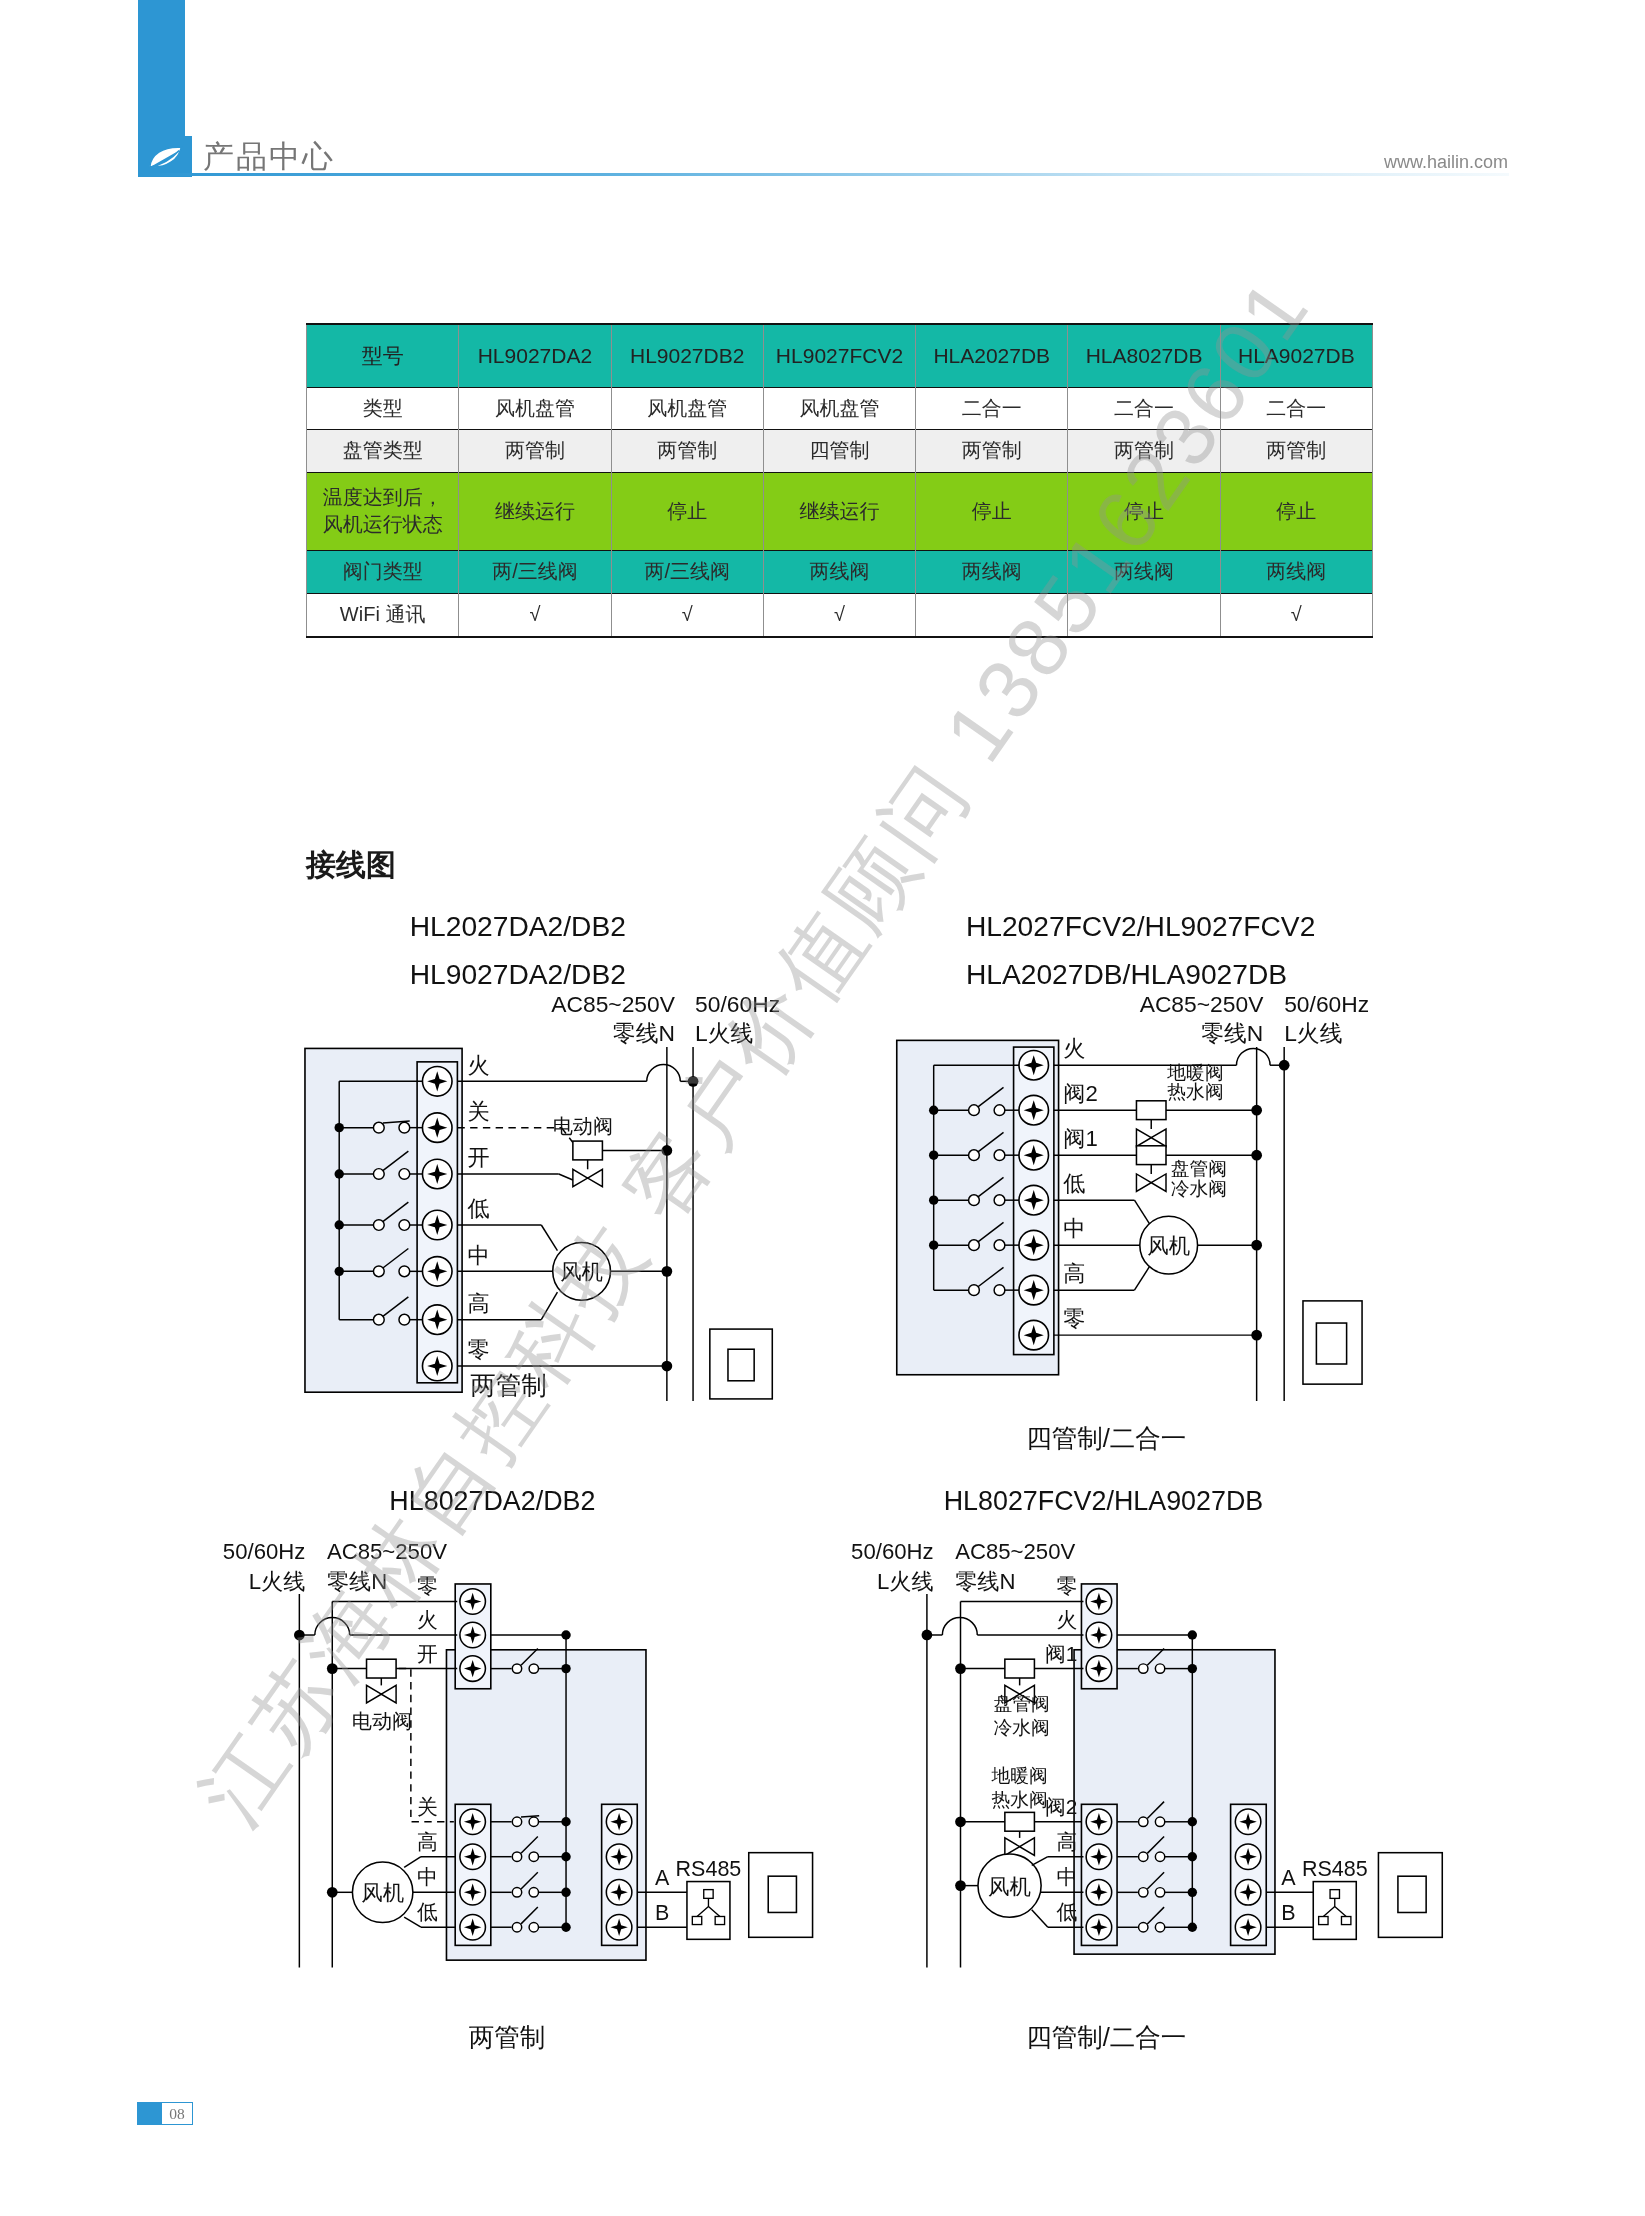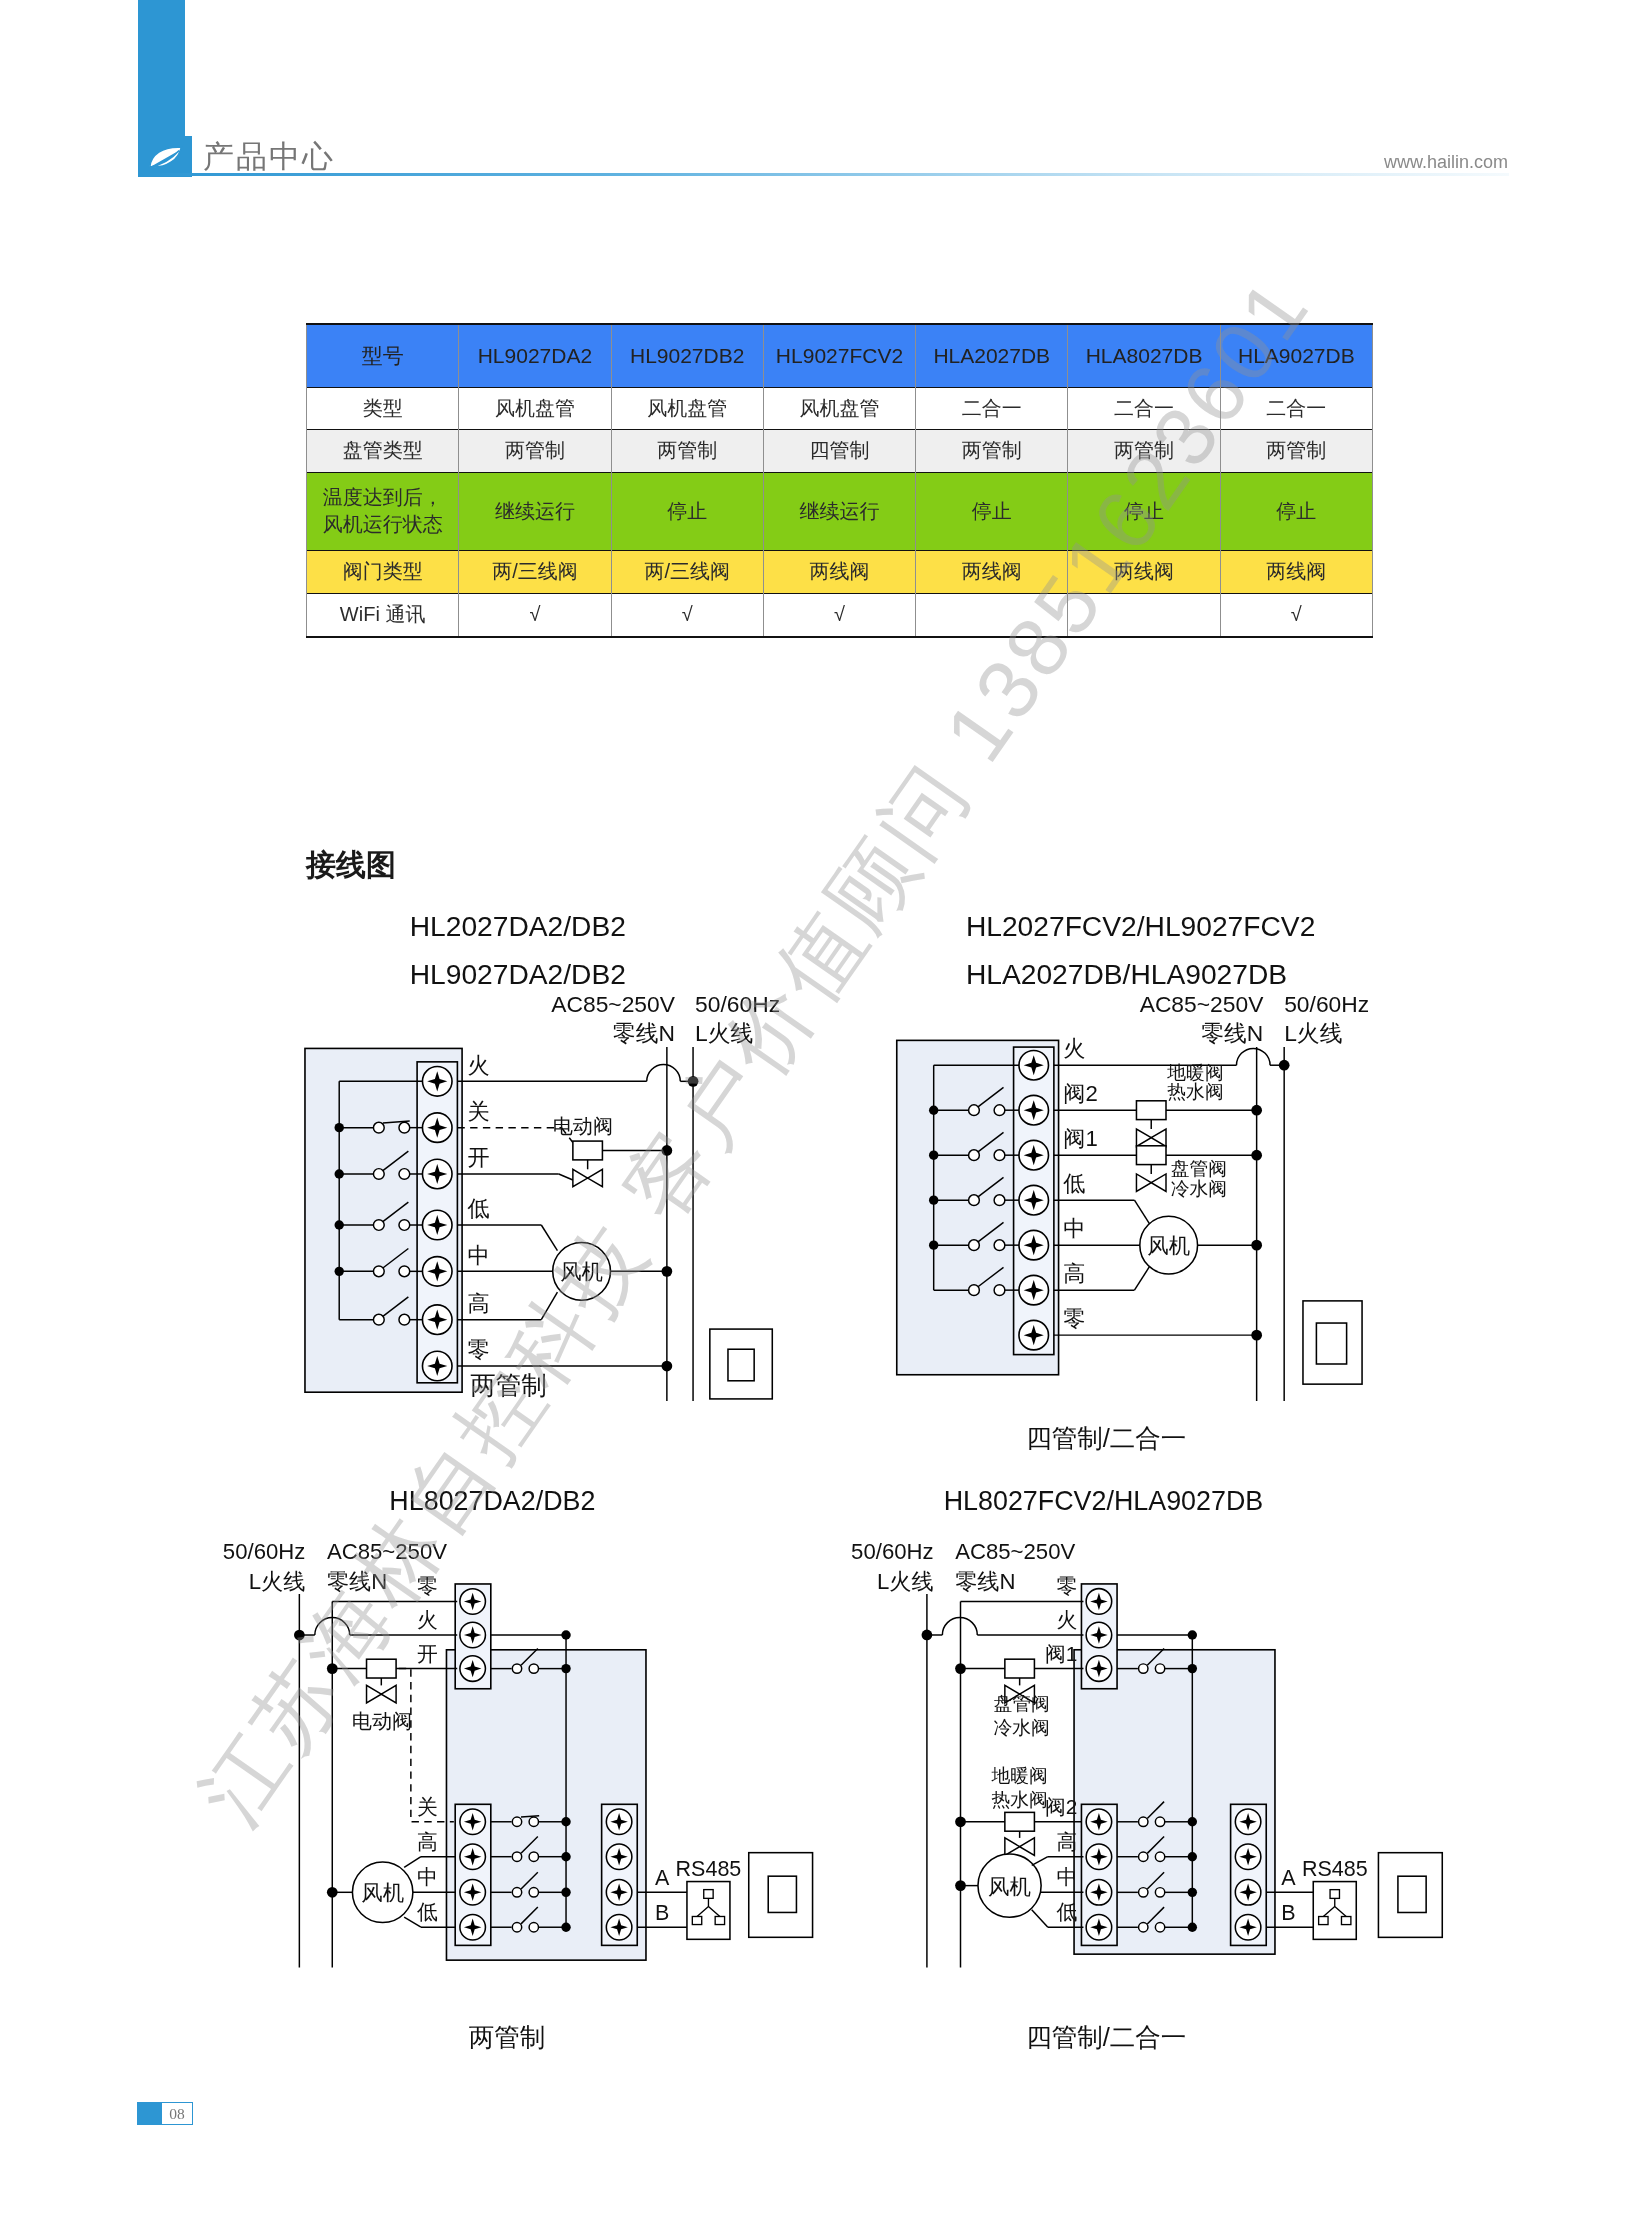--- a/index.html
+++ b/index.html
@@ -15,26 +15,26 @@
   .header-rule{position:absolute;left:138px;top:173px;width:1371px;height:3.4px;
     background:linear-gradient(to right,#2d96d3 0%,#5fb2e0 35%,#c9e5f5 75%,#f4fafd 100%);}
   
   table.spec{position:absolute;left:306px;top:323px;width:1067px;border-collapse:collapse;table-layout:fixed;z-index:10;}
   table.spec th,table.spec td{
     border-left:1px solid #8f8f8f;border-right:1px solid #8f8f8f;
     text-align:center;vertical-align:middle;font-size:20px;color:#2b2b2b;padding:0;
   }
   table.spec tr{border-top:1.7px solid #111;}
   table.spec{border-top:2px solid #111;border-bottom:2px solid #111;}
-  tr.h-row{height:63px;background:#3b82f6;}
+  tr.h-row{height:63px;background:#14b8a6;}
   tr.h-row th{font-size:21px;font-weight:normal;color:#222;}
   tr.r1{height:42px;background:#ffffff;padding-left:16px;}
   tr.r2{height:43px;background:#efefef;}
   tr.r3{height:78px;background:#84cc16;}
-  tr.r4{height:43px;background:#fde047;}
+  tr.r4{height:43px;background:#14b8a6;}
   tr.r5{height:44px;background:#ffffff;}
   tr.r6{height:44px;background:#efefef;}
   
   .section-title{position:absolute;left:306px;top:845px;font-size:30px;font-weight:bold;color:#1a1a1a;z-index:10;}
   
   svg.diagram{position:absolute;z-index:10;}
   svg.diagram text{font-family:"Liberation Sans",sans-serif;fill:#111;}
   svg .wire{stroke:#000;stroke-width:2.2;fill:none;}
   svg .wire-d{stroke:#000;stroke-width:2.2;fill:none;stroke-dasharray:11 8;}
   svg .boxfill{fill:#e9eef7;stroke:#000;stroke-width:2.4;}

